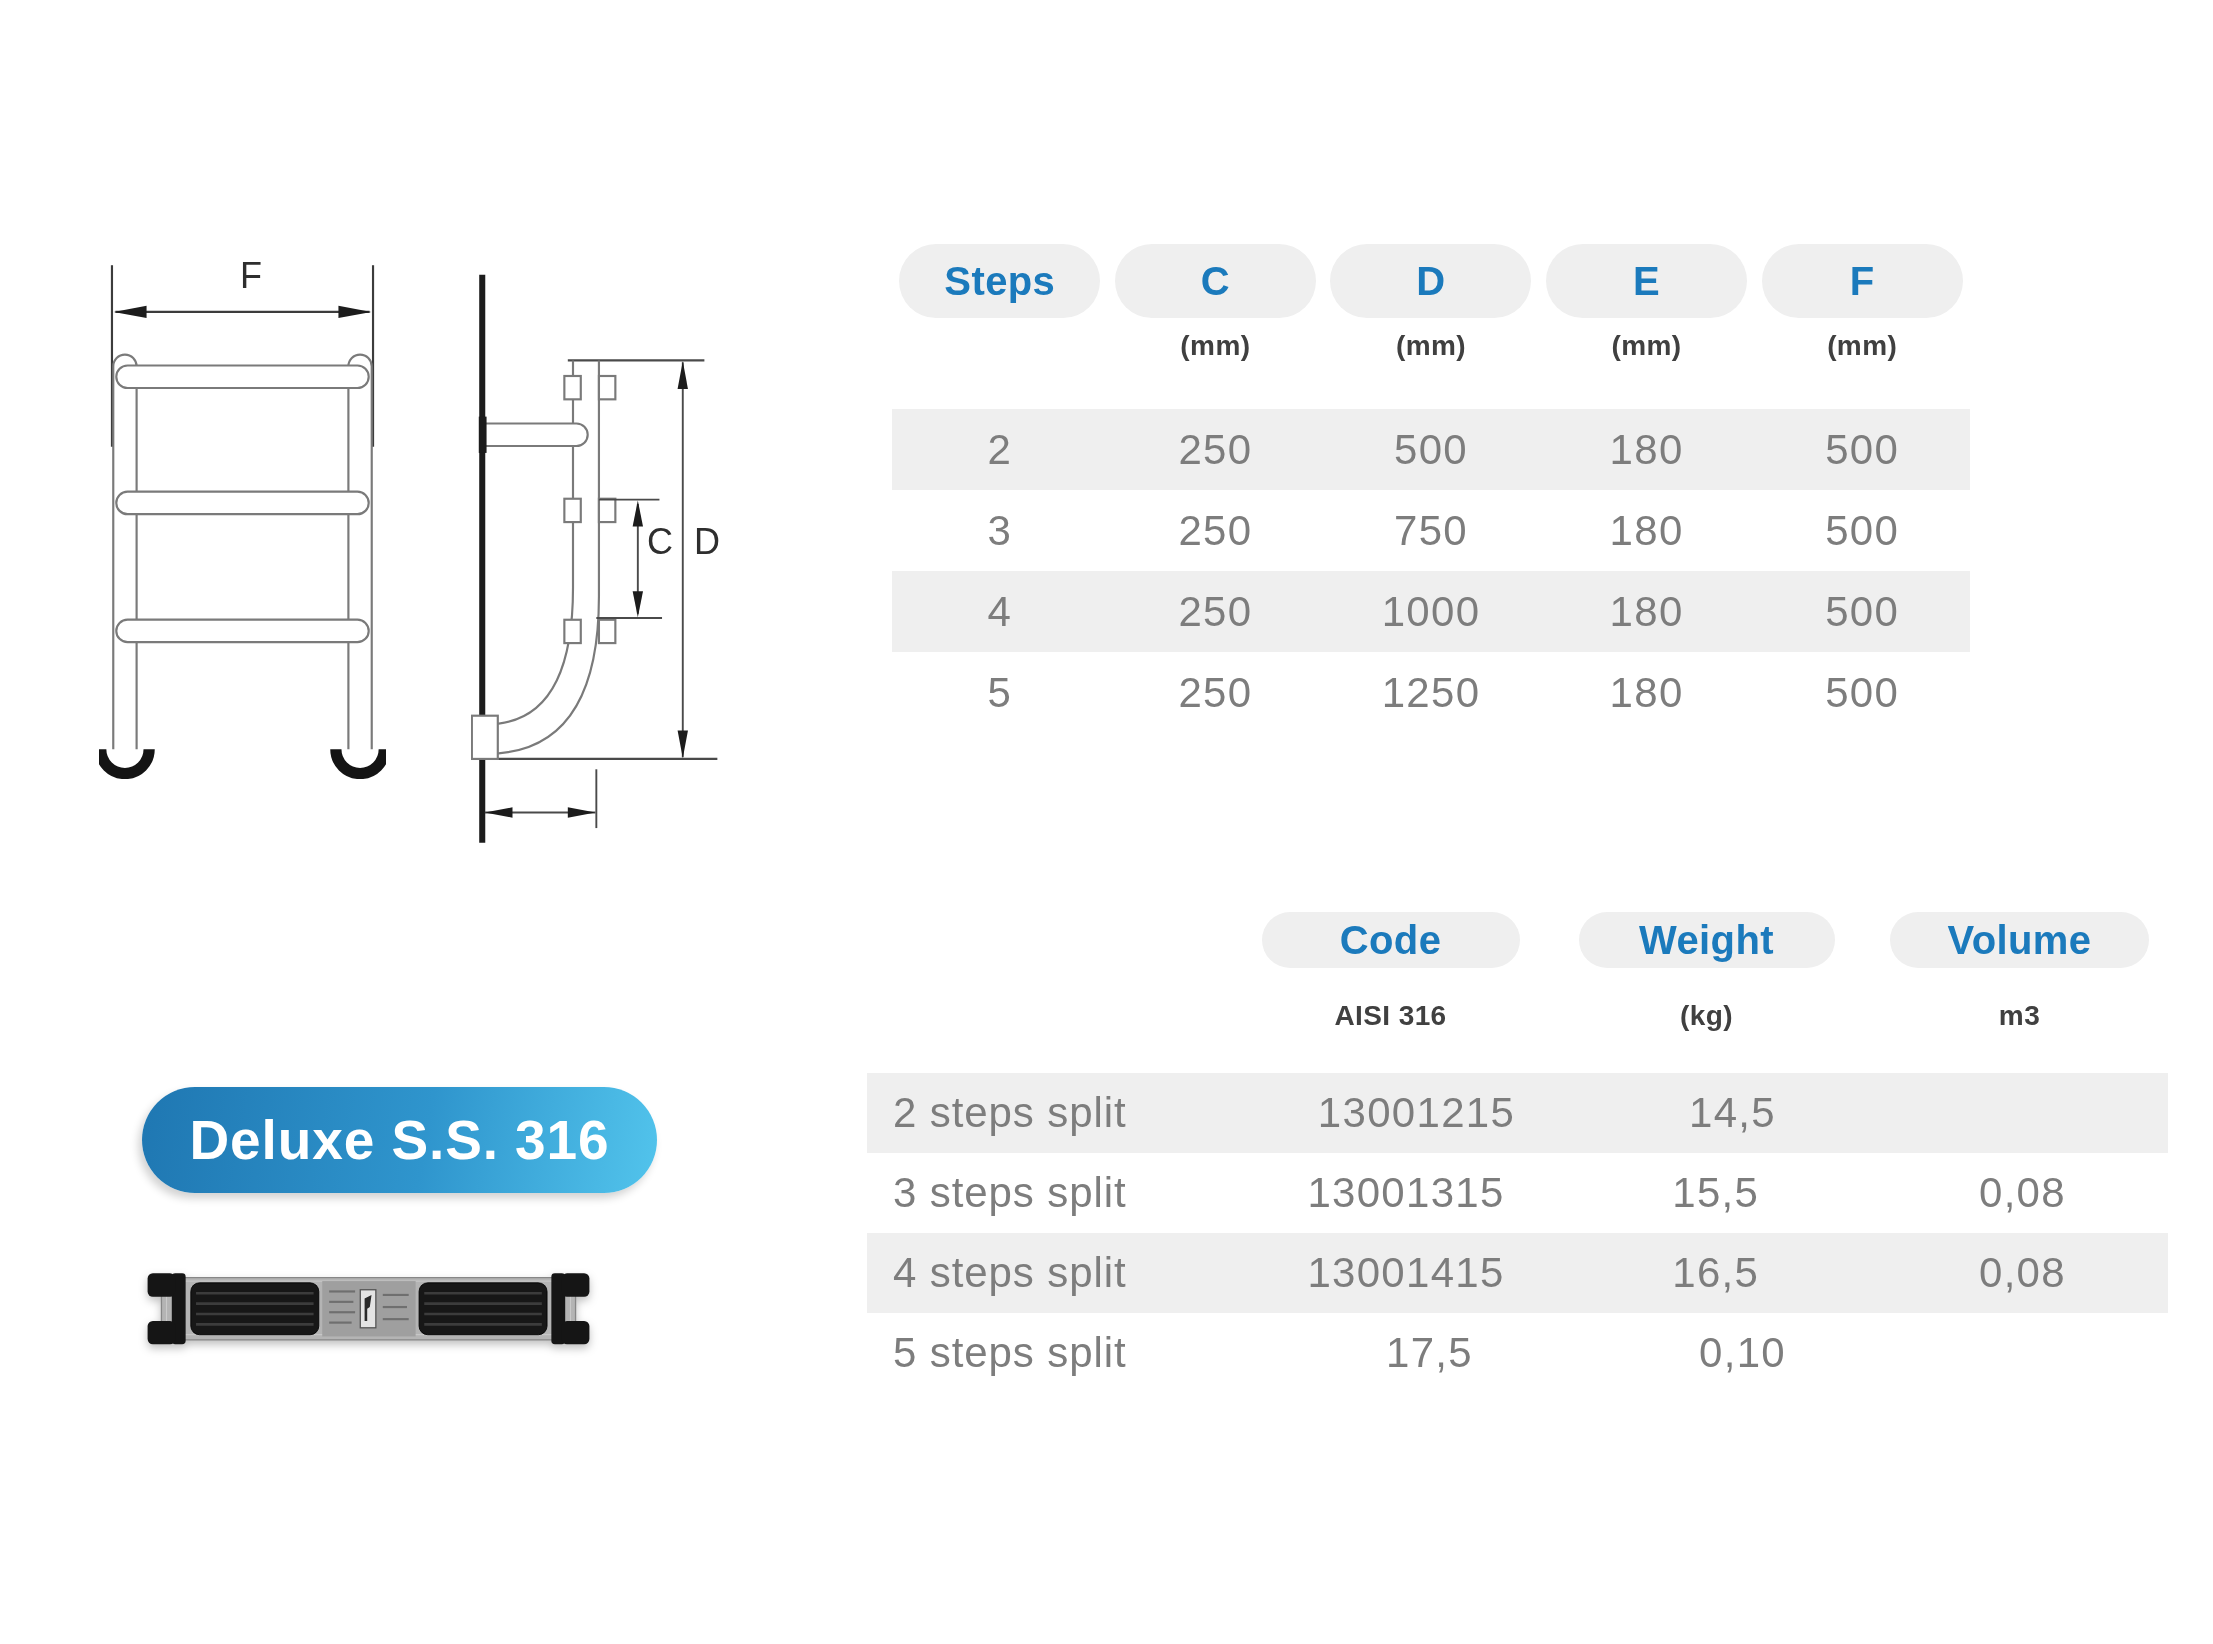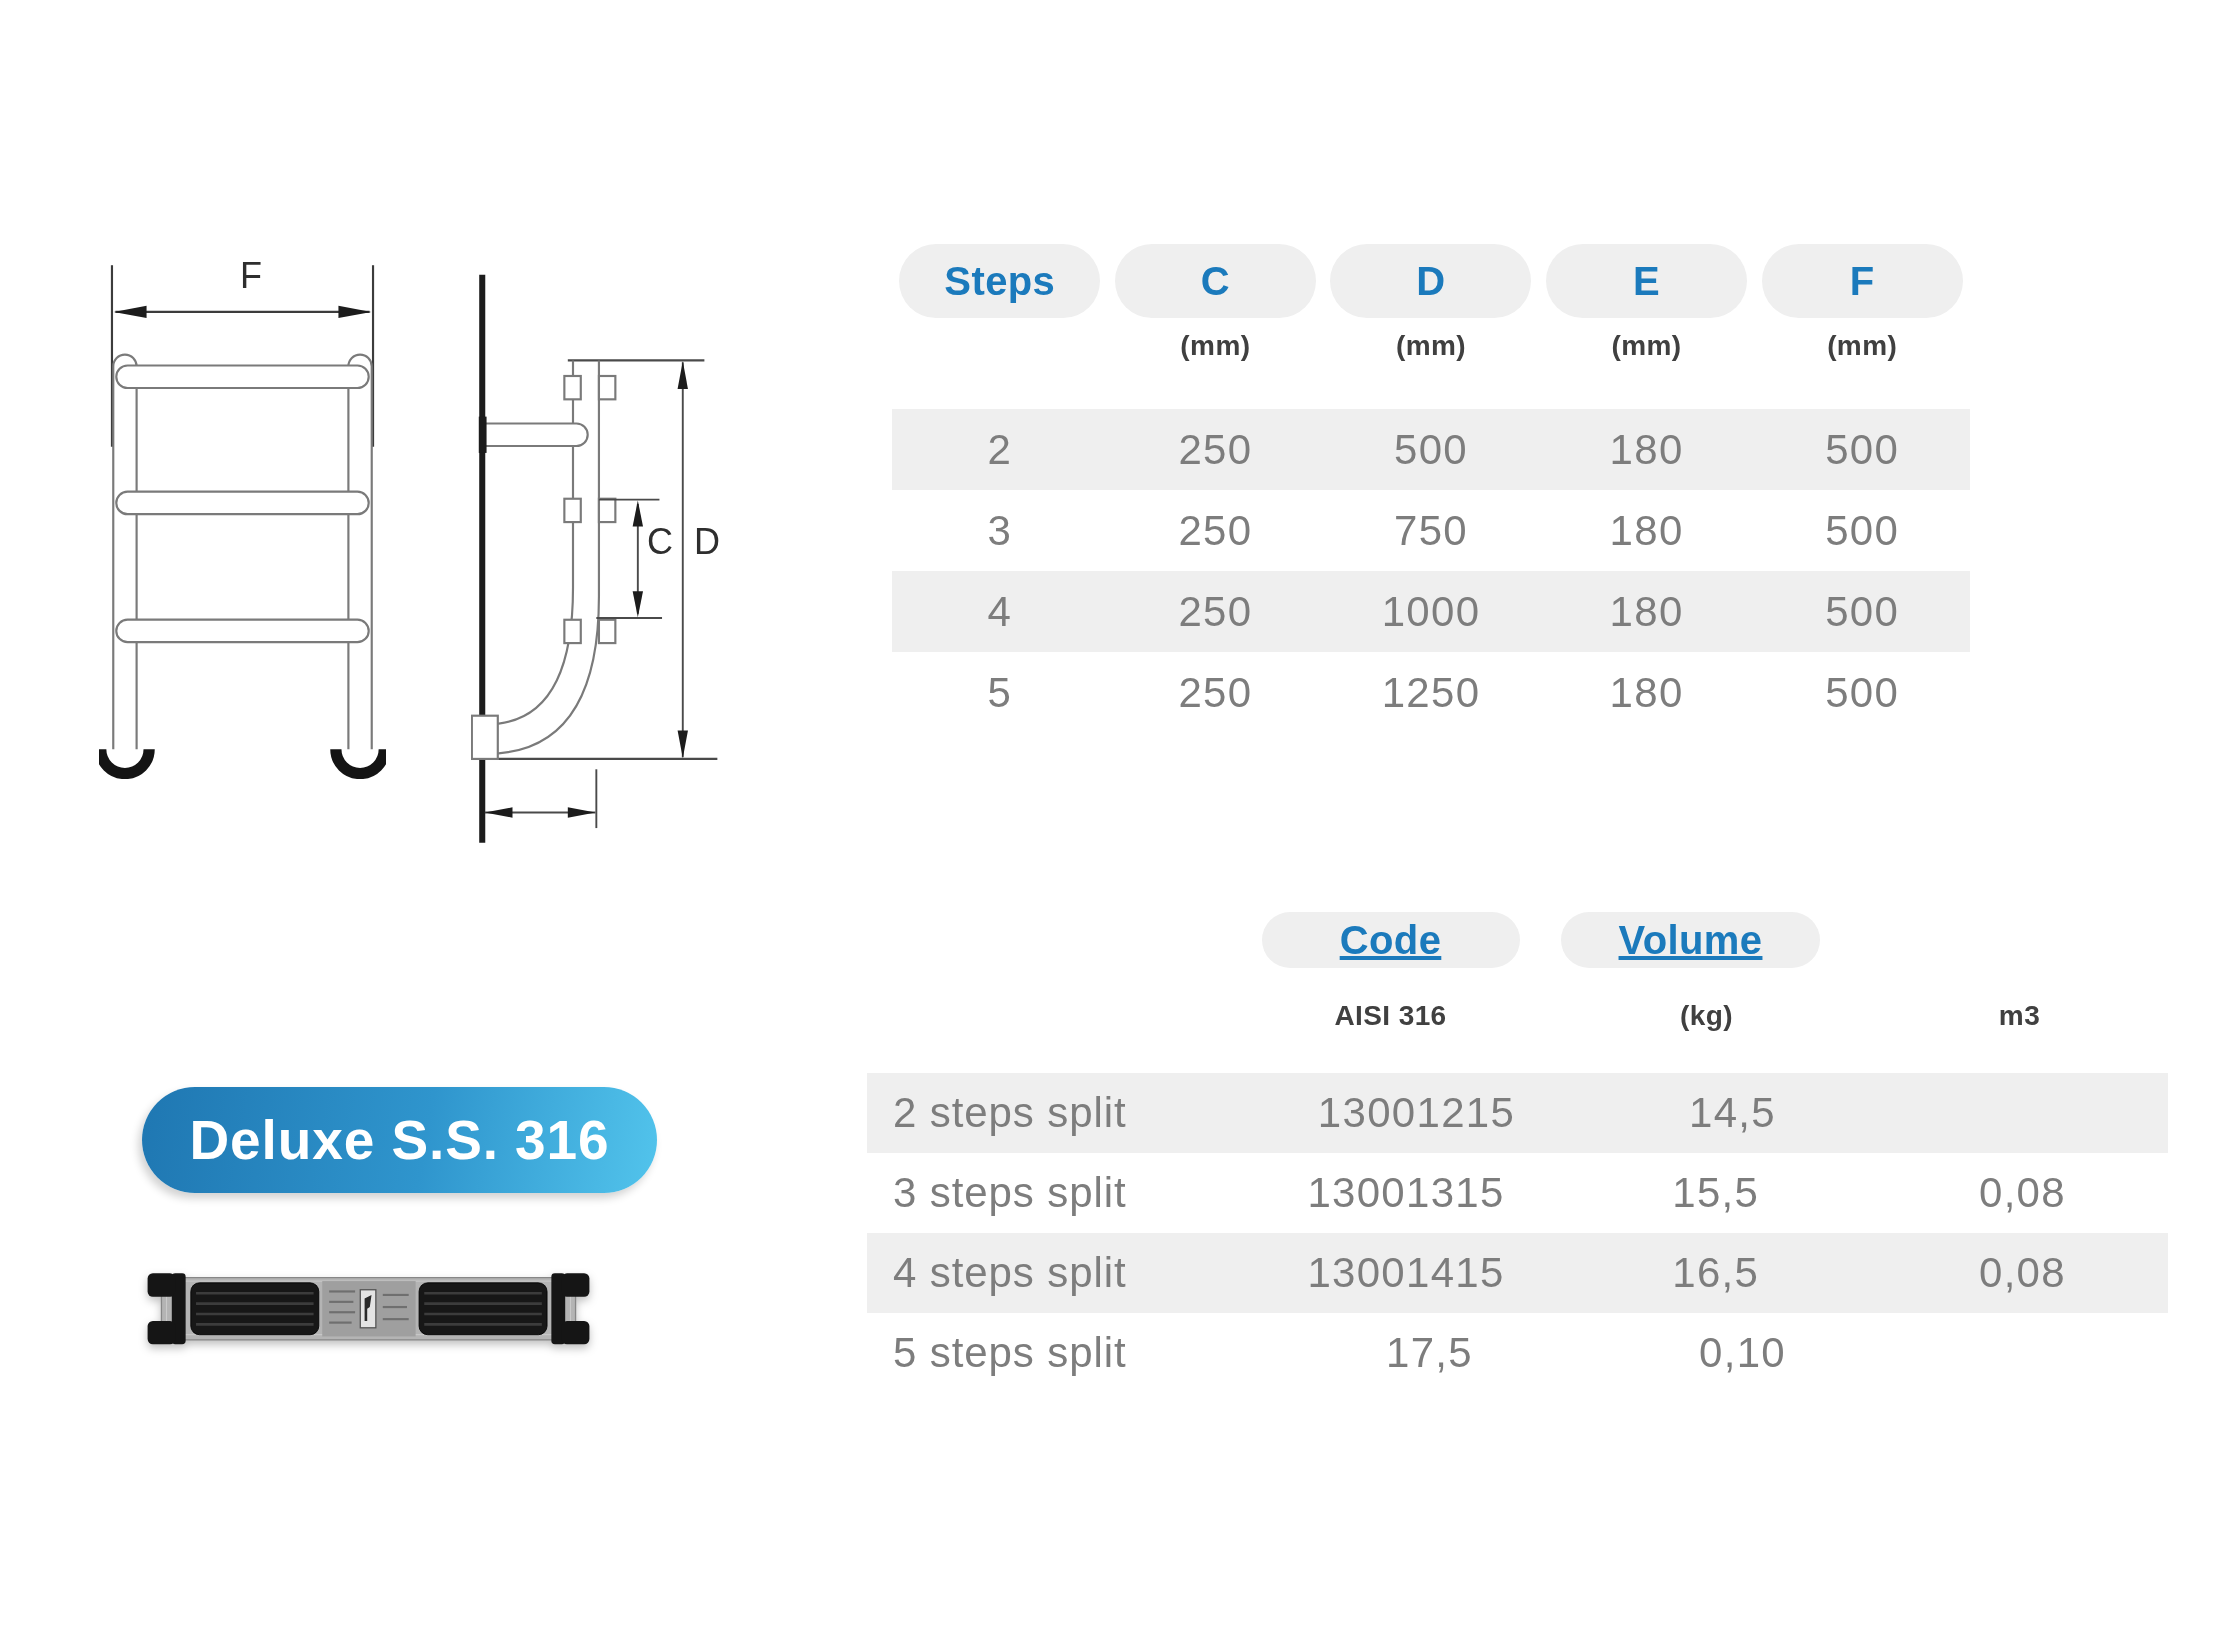--- a/index.html
+++ b/index.html
@@ -39,21 +39,21 @@
   #dims-table{left:892px;top:244px;width:1078px;}
   #dims-table .pill-cell{flex:1;height:74px;}
   #dims-table .pill{width:201px;}
   #dims-table .units-row{height:91px;}
   #dims-table .units-cell{flex:1;line-height:55px;}
   #dims-table .data-row{height:81px;}
   #dims-table .data-cell{flex:1;}
   
   #prod-table{left:867px;top:903px;width:1301px;}
   #prod-table .pill-cell{height:74px;}
-  #prod-table .pill{height:56px;border-radius:37px;text-decoration:underline;}
+  #prod-table .pill{height:56px;border-radius:37px;}
   #prod-table .units-row{height:78px;margin-bottom:18px;}
   #prod-table .units-cell{align-items:center;}
   #prod-table .data-row{height:80px;}
   .w-name{width:372px;}
   .w-code{width:303px;}
   .w-weight{width:329px;}
   .w-volume{width:297px;}
   #prod-table .pill.p-code{width:258px;}
   #prod-table .pill.p-weight{width:256px;}
   #prod-table .pill.p-volume{width:259px;}
@@ -194,20 +194,23 @@
           <div class="data-cell">500</div>
         </div>
       </div>
   </div>
 
   <div class="spec-table" id="prod-table">
     <div class="pill-row" id="t2-head">
         <div class="pill-cell w-name"></div>
         <div class="pill-cell w-code">
           <div class="pill p-code">Code</div>
+        </div>
+        <div class="pill-cell w-weight">
+          <div class="pill p-weight">Weight</div>
         </div>
         <div class="pill-cell w-volume">
           <div class="pill p-volume">Volume</div>
         </div>
       </div>
     <div class="units-row" id="t2-units">
         <div class="units-cell w-name"></div>
         <div class="units-cell w-code">AISI 316</div>
         <div class="units-cell w-weight">(kg)</div>
         <div class="units-cell w-volume">m3</div>

